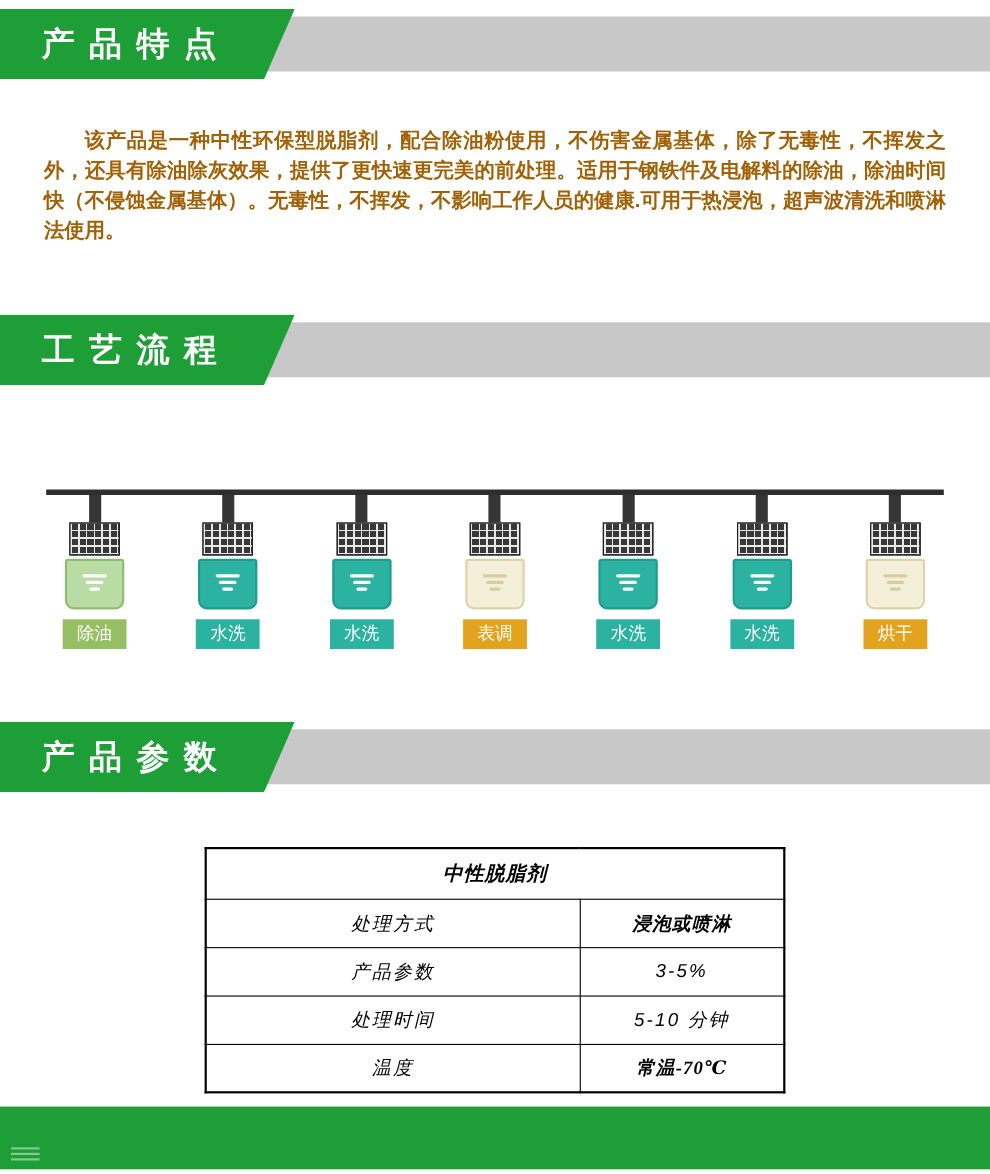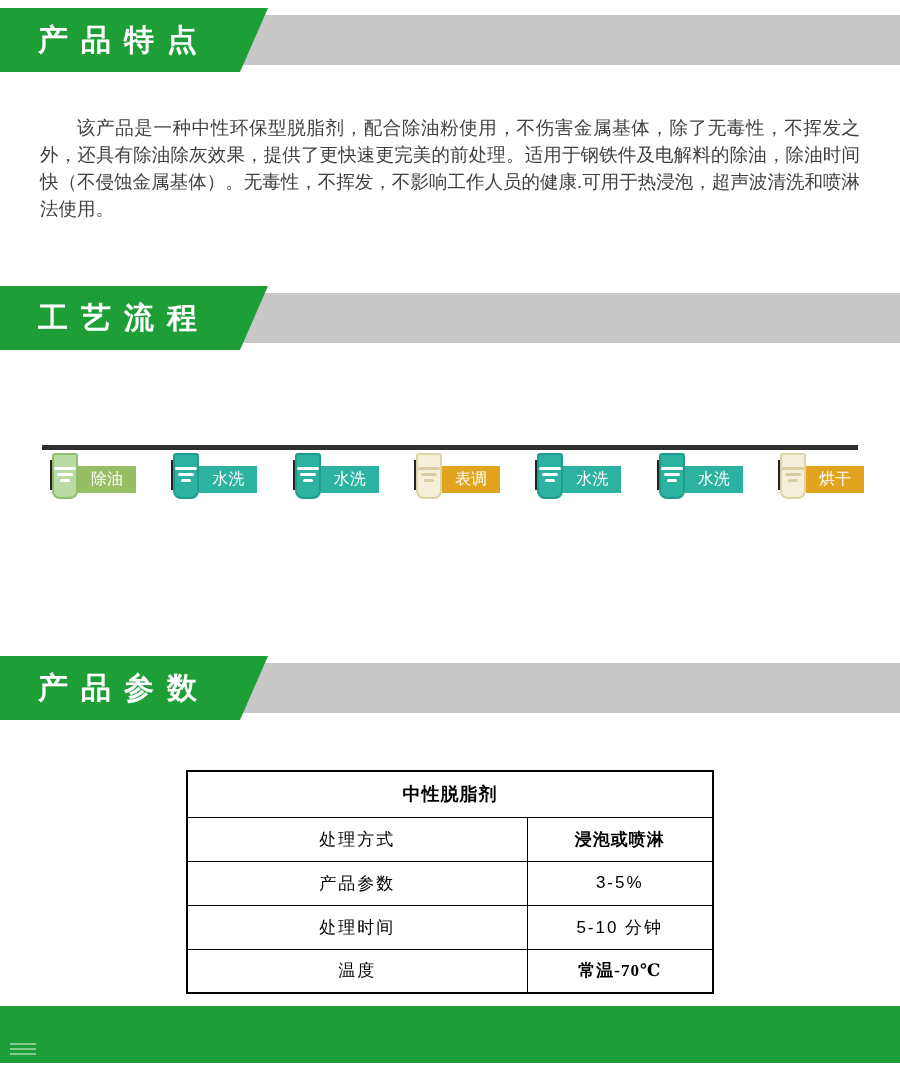--- a/index.html
+++ b/index.html
@@ -29,29 +29,29 @@
   .band-green{
     position:absolute;top:0;bottom:0;left:0;width:268px;background:var(--green);
     clip-path:polygon(0 0,100% 0,calc(100% - 28px) 100%,0 100%);
     display:flex;align-items:center;
   }
   .band-title{color:#fff;font-size:30px;font-weight:700;letter-spacing:13px;padding-left:38px;white-space:nowrap;}
 
   
   .features-text{
     margin:42px 40px 0 40px;
-    font-size:18.5px;line-height:27px;text-align:justify;text-indent:2em;color:#404040;
+    font-size:18.5px;line-height:27px;text-align:justify;text-indent:2em;color:#a16207;font-weight:bold;
   }
   .band-2{margin-top:64px;padding-left:27px;}
 
   
   .flow{position:relative;margin-top:95px;height:160px;}
   .rail{position:absolute;top:0;left:42px;right:42px;height:5px;background:#2e2e2e;}
   .stations{position:absolute;top:5px;left:50px;right:50px;display:flex;justify-content:space-between;}
-  .station{display:flex;flex-direction:row;align-items:center;width:72px;}
+  .station{display:flex;flex-direction:column;align-items:center;width:72px;}
   .hanger{width:11px;height:25px;background:var(--dark);}
   .basket{
     width:46px;height:30px;border:1px solid #222;background-color:#383838;
     background-image:
       repeating-linear-gradient(0deg,#e9e9e9 0 1.5px,transparent 1.5px 7px),
       repeating-linear-gradient(90deg,#e9e9e9 0 1.5px,transparent 1.5px 7px);
   }
   .tank{
     margin-top:3px;width:54px;height:46px;border:2px solid;border-radius:3px 3px 8px 8px;
     display:flex;align-items:flex-start;justify-content:center;padding-top:9px;
@@ -72,20 +72,21 @@
   .st-surface .tank,.st-dry .tank{background:var(--cream);border-color:var(--cream-border);}
   .st-surface .waves i,.st-dry .waves i{background:#d8cda2;}
   .st-surface .station-label,.st-dry .station-label{background:var(--gold);font-family:Liberation Serif, serif;}
 
   .band-3{margin-top:51px;}
 
   
   .params-table{
     width:528px;margin:50px auto 0 auto;border-collapse:collapse;border:2px solid #000;
     font-size:17px;
+    font-style:italic;
   }
   .params-table th{
     border:1px solid #000;height:46px;font-size:18px;font-weight:700;letter-spacing:1px;
   }
   .params-table td{border:1px solid #000;height:44px;text-align:center;letter-spacing:2px;}
   .params-table td.cell-name{width:340px;}
   .params-table tbody tr:first-child td.cell-value,
   .params-table tbody tr:last-child td.cell-value{
     font-weight:700;font-family:"Liberation Serif","DejaVu Serif",serif;letter-spacing:1px;
   }

